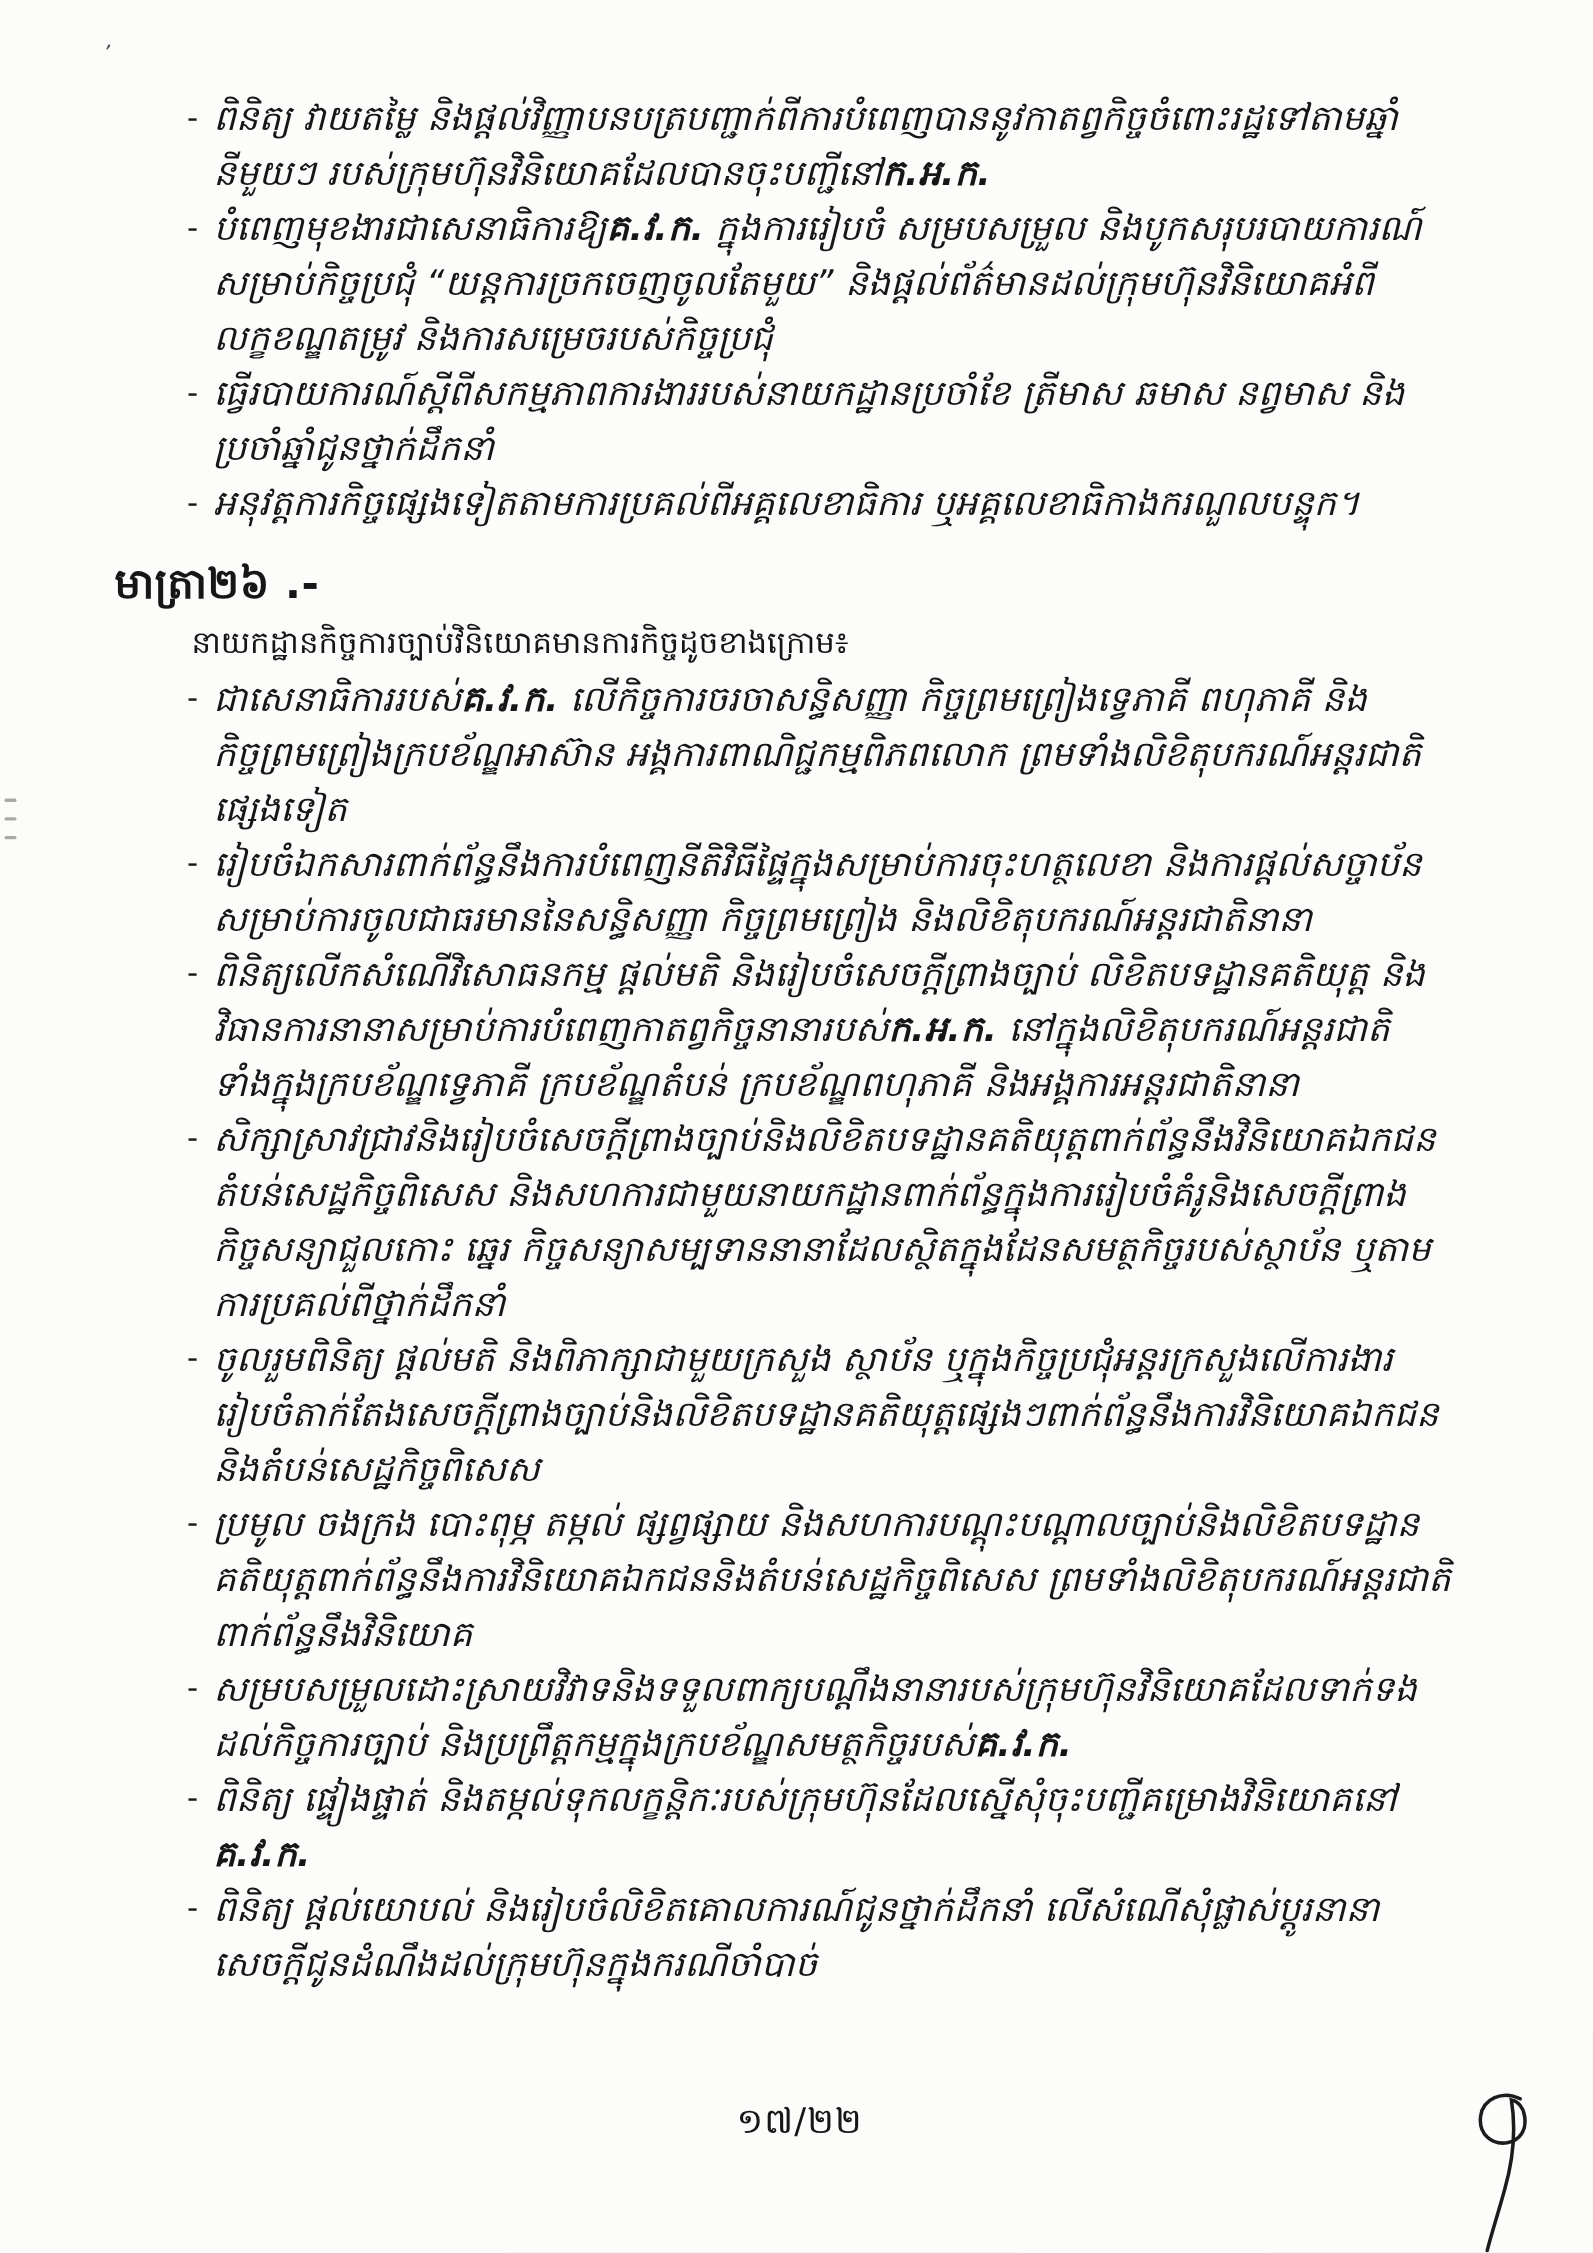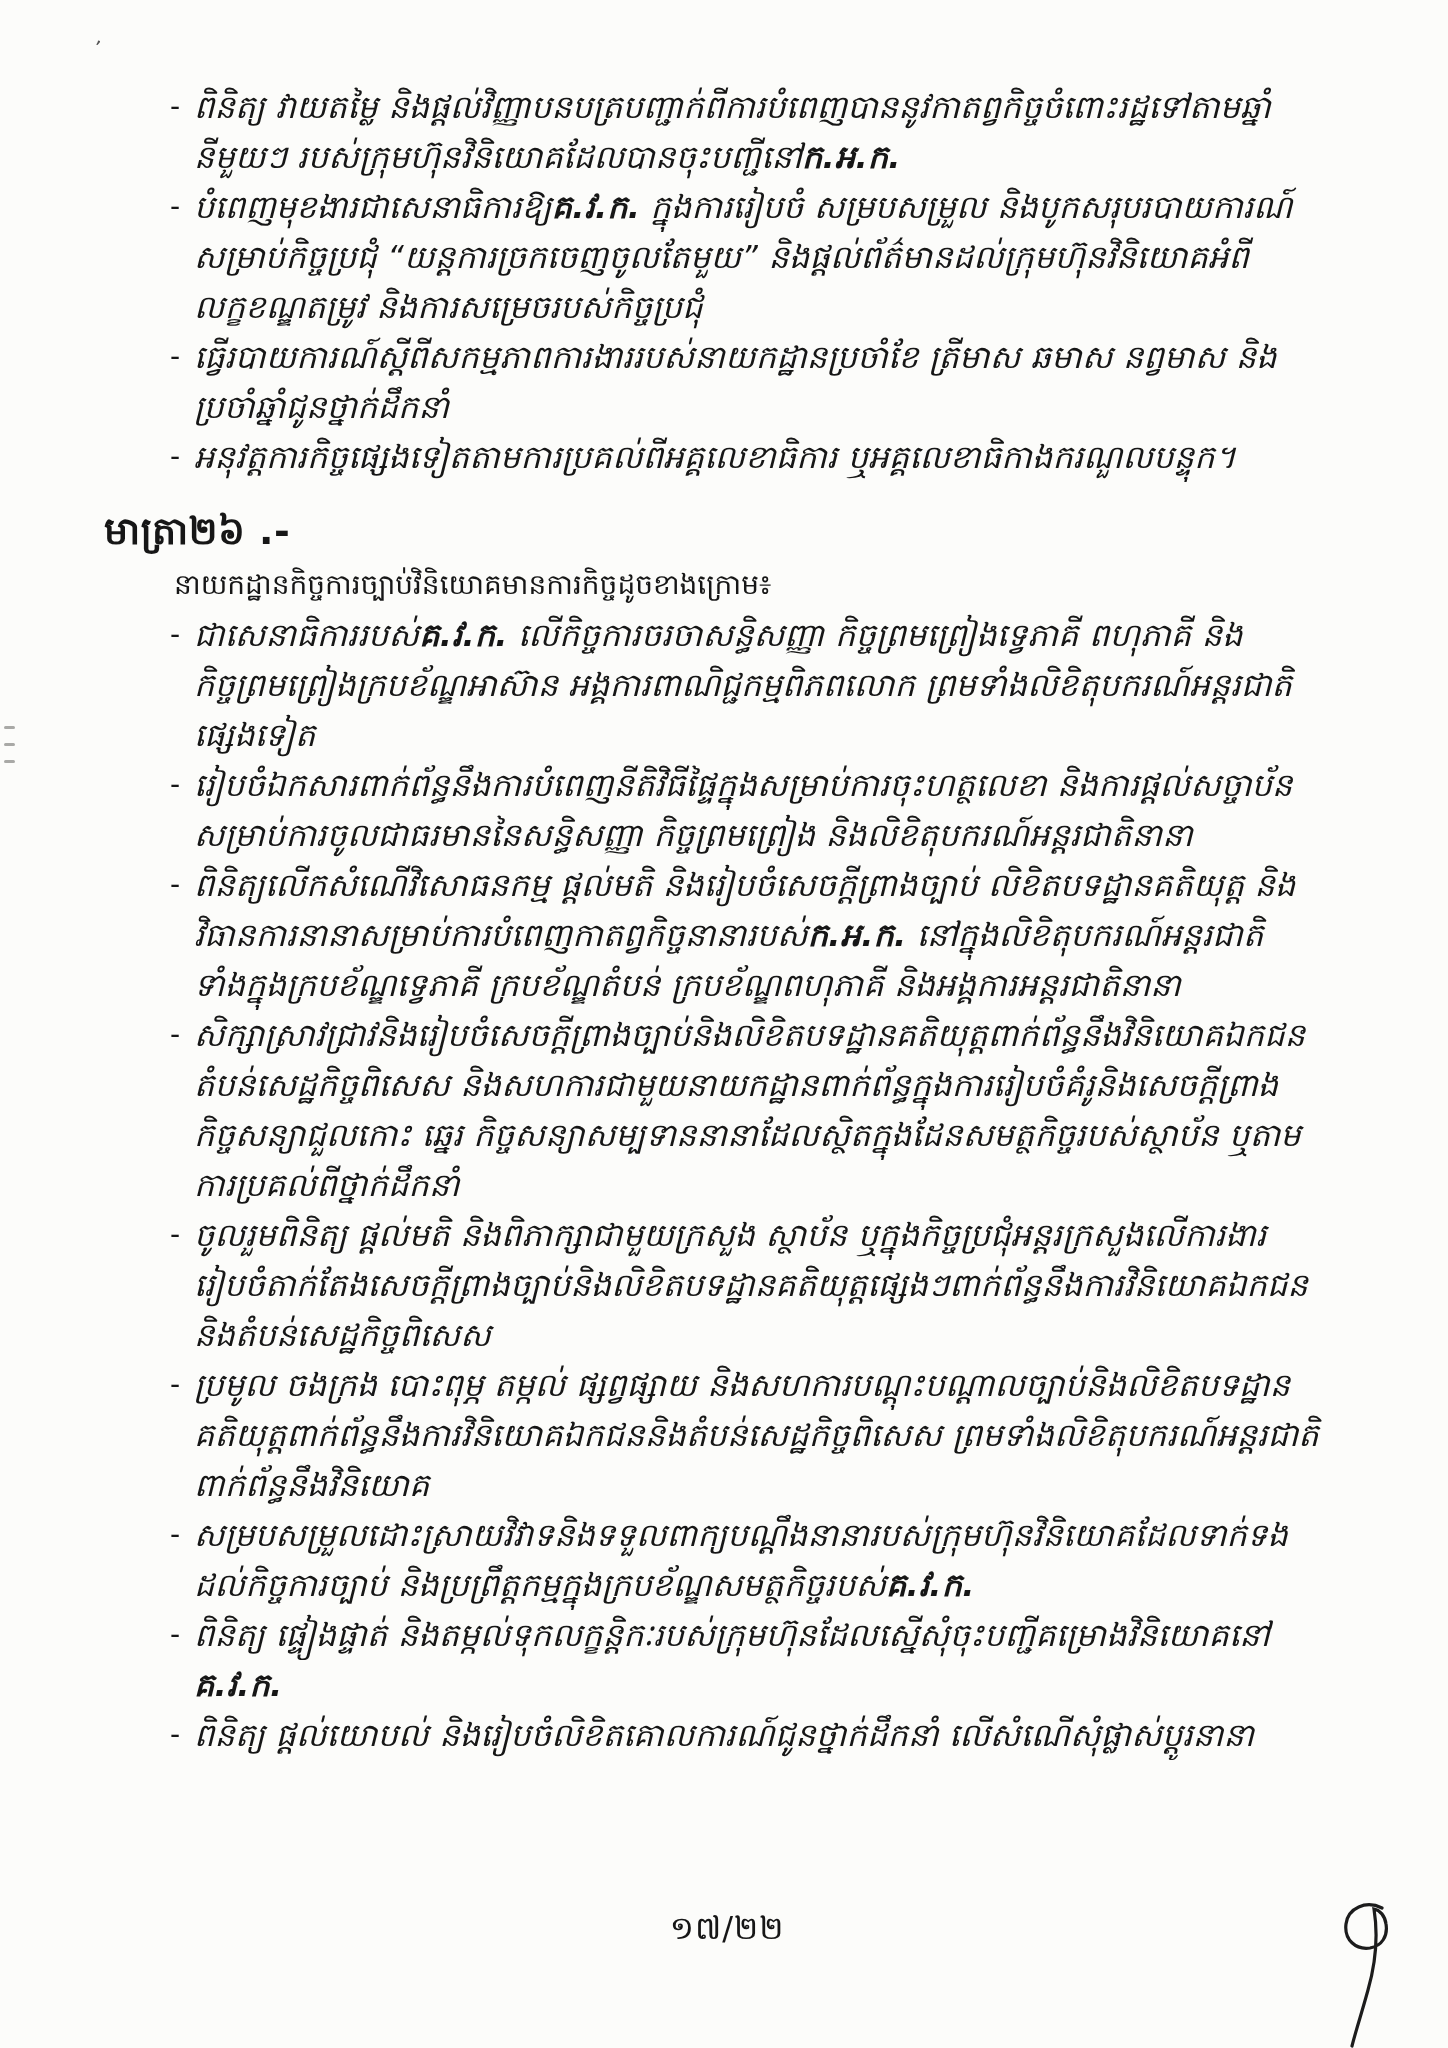--- a/index.html
+++ b/index.html
@@ -206,20 +206,21 @@
           <span class="dash">-</span>
           <div class="lines">
             <div class="line"><span>ពិនិត្យ ផ្ទៀងផ្ទាត់ និងតម្កល់ទុកលក្ខន្តិកៈរបស់ក្រុមហ៊ុនដែលស្នើសុំចុះបញ្ជីគម្រោងវិនិយោគនៅ</span></div>
             <div class="line"><span class="b">គ.វ.ក.</span></div>
           </div>
         </div>
         <div class="bullet-item">
           <span class="dash">-</span>
           <div class="lines">
             <div class="line"><span>ពិនិត្យ ផ្តល់យោបល់ និងរៀបចំលិខិតគោលការណ៍ជូនថ្នាក់ដឹកនាំ លើសំណើសុំផ្លាស់ប្តូរនានា</span></div>
+            <div class="line"><span>សេចក្តីជូនដំណឹងដល់ក្រុមហ៊ុនក្នុងករណីចាំបាច់</span></div>
           </div>
         </div>
       </section>
 
   </main>
 
   <div class="footer">
     <span class="page-number">១៧/២២</span>
   </div>
 

